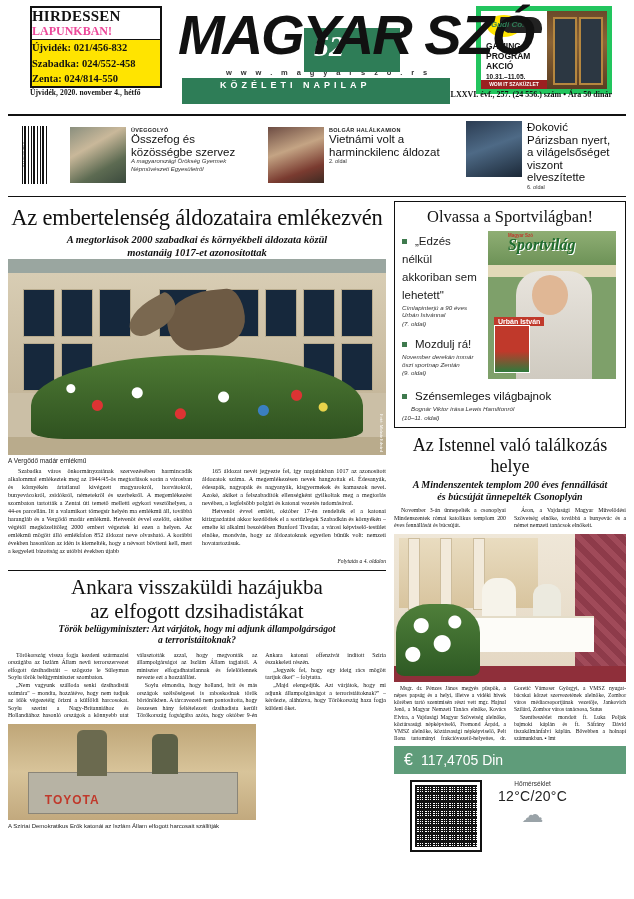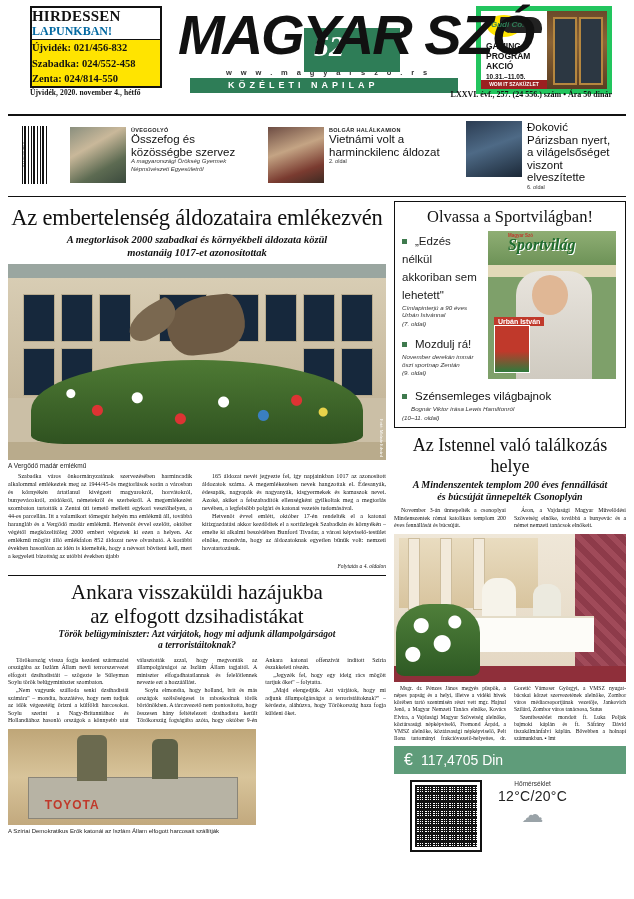--- a/index.html
+++ b/index.html
@@ -12,21 +12,21 @@
   .page{position:relative;width:634px;height:899px;box-sizing:border-box;padding:0 8px;}
 
   
   .masthead{position:relative;height:112px;}
   .promo-box{
     position:absolute;left:22px;top:6px;width:132px;border:2px solid #111;background:#FFE400;
     text-align:left;box-sizing:border-box;
   }
   .promo-head{background:#fff;padding:1px 0 2px;border-bottom:1px solid #111;}
   .promo-h1{font-family:"Liberation Serif",serif;font-weight:bold;font-size:15px;letter-spacing:.2px;line-height:1.05;}
-  .promo-h2{font-family:"Liberation Serif",serif;font-weight:bold;font-size:12px;color:#0369a1;line-height:1.05;}
+  .promo-h2{font-family:"Liberation Serif",serif;font-weight:bold;font-size:12px;color:#ec4899;line-height:1.05;}
   .promo-line{font-family:"Liberation Serif",serif;font-weight:bold;font-size:10.5px;line-height:1.45;color:#111;}
   .issue-date{position:absolute;left:22px;top:88px;font-size:7.5px;font-weight:bold;letter-spacing:.1px;}
 
   .logo-wrap{position:absolute;left:170px;top:6px;width:300px;height:96px;}
   .logo-main{
     font-family:"Liberation Sans",sans-serif;font-weight:bold;font-style:italic;
     font-size:56px;letter-spacing:-2px;line-height:58px;color:#111;
     position:relative;z-index:2;white-space:nowrap;
   }
   .logo-green{
@@ -34,21 +34,21 @@
   }
   .logo-green span{
     position:absolute;left:10px;top:1px;color:#fff;font-family:"Liberation Serif",serif;
     font-style:italic;font-size:30px;font-weight:bold;
   }
   .logo-url{
     position:absolute;left:48px;top:62px;font-family:"Liberation Sans",sans-serif;
     font-size:7.5px;letter-spacing:3.4px;color:#333;font-weight:bold;
   }
   .logo-bar{
-    position:absolute;left:12px;top:72px;width:268px;height:15px;background:#2E7D57;
+    position:absolute;left:4px;top:72px;width:268px;height:26px;background:#2E7D57;
   }
   .logo-bar span{
     color:#fff;font-family:"Liberation Sans",sans-serif;font-weight:bold;font-size:9px;
     letter-spacing:4px;line-height:15px;padding-left:38px;display:block;
   }
 
   .ad-box{position:absolute;right:14px;top:6px;width:126px;height:78px;border:5px solid #22c55e;overflow:hidden;background:#84cc16;}
   .ad-left{position:absolute;left:0;top:0;width:66px;height:100%;background:#fff;}
   .ad-blob{position:absolute;left:6px;top:4px;width:34px;height:22px;background:#FFE400;border-radius:50%;}
   .ad-swoosh{position:absolute;left:18px;top:6px;width:44px;height:16px;background:#222;border-radius:0 14px 0 14px;transform:skewX(-12deg);}
@@ -81,21 +81,21 @@
   .teaser-wide{width:150px;}
   .rule-thin{height:1px;background:#111;margin:2px 0 0;}
 
   
   .cols{display:flex;gap:8px;padding-top:4px;}
   .col-left{width:378px;}
   .col-right{width:232px;}
 
   
   .lead-head{font-family:"Liberation Serif",serif;font-size:22.5px;text-align:center;line-height:26px;letter-spacing:-.2px;margin:4px 0 2px;}
-  .lead-deck{font-family:"Liberation Serif",serif;font-style:italic;font-weight:bold;font-size:10.5px;text-align:center;line-height:13px;margin-bottom:5px;}
+  .lead-deck{font-family:"Liberation Serif",serif;font-style:italic;font-weight:bold;font-size:10.5px;text-align:center;line-height:13px;}
   .lead-photo{width:100%;height:196px;position:relative;overflow:hidden;background:#cbbfa6;}
   .wall{position:absolute;left:0;top:14px;width:100%;height:120px;background:linear-gradient(#d8cdb4,#c6b89c);}
   .plaque{position:absolute;width:30px;height:46px;background:#16283c;border:1px solid #b9ac8f;}
   .sky{position:absolute;left:0;top:0;width:100%;height:16px;background:#9aa6a0;}
   .flowers{position:absolute;left:6%;bottom:16px;width:88%;height:84px;
     background:radial-gradient(circle at 20% 60%,#d33 0 5px,transparent 6px),
                radial-gradient(circle at 32% 45%,#fff 0 5px,transparent 6px),
                radial-gradient(circle at 45% 70%,#d33 0 5px,transparent 6px),
                radial-gradient(circle at 58% 50%,#fff 0 5px,transparent 6px),
                radial-gradient(circle at 70% 66%,#3a7fc1 0 5px,transparent 6px),

